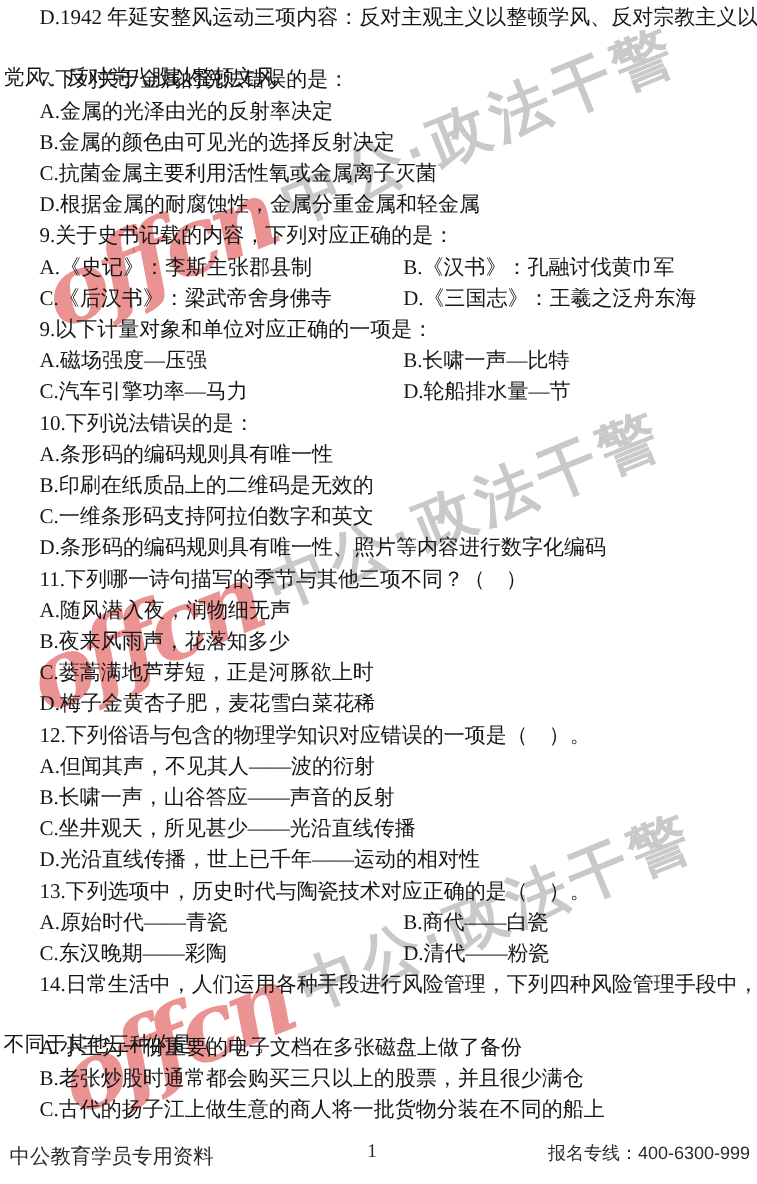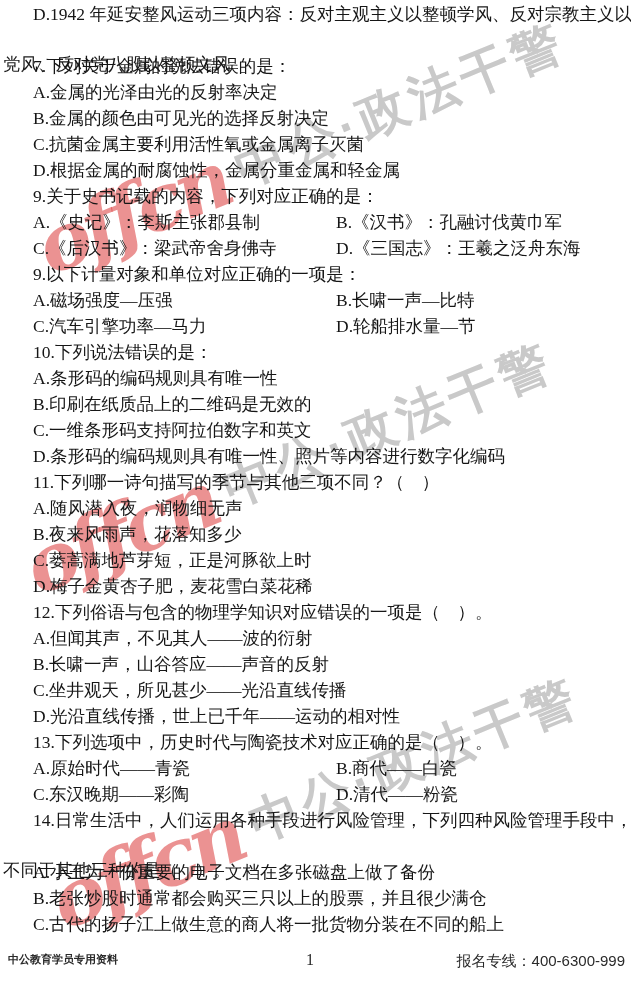--- a/index.html
+++ b/index.html
@@ -31,21 +31,21 @@
   
   .content{position:absolute;left:0;top:1px;width:631px;z-index:1;}
   .line{position:relative;height:26px;line-height:26px;font-size:17.5px;color:#161616;white-space:nowrap;}
   .seg1{position:absolute;left:33px;}
   .seg1.noind{left:3px;margin-top:24px;}
   .seg2{position:absolute;left:336px;text-align:right;}
 
   
   .footer{position:absolute;left:0;right:0;top:948px;height:32px;z-index:1;}
   .f-left{
-    position:absolute;left:8px;top:4px;font-size:11px;font-weight:bold;color:#2a2a2a;
+    position:absolute;left:8px;top:4px;font-size:17px;font-weight:normal;color:#2a2a2a;
     font-family:"Liberation Sans","DejaVu Sans",sans-serif;
   }
   .f-page{position:absolute;left:306px;top:3px;font-size:16px;color:#2a2a2a;}
   .f-right{
     position:absolute;right:6px;top:4px;font-size:15px;font-weight:normal;color:#2a2a2a;
     font-family:"Liberation Sans","DejaVu Sans",sans-serif;
   }
 </style>
 </head>
 <body>

